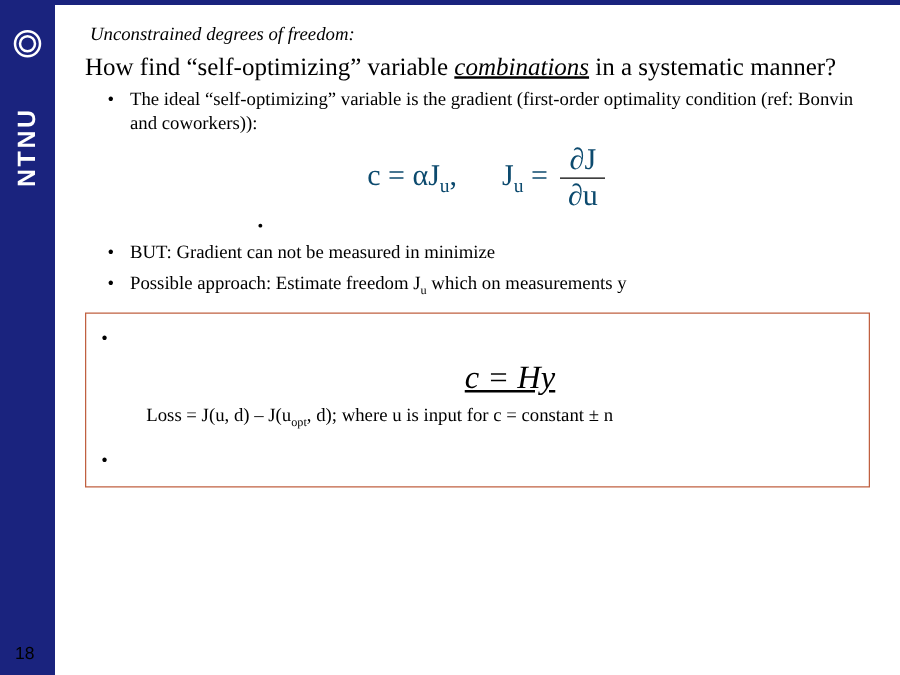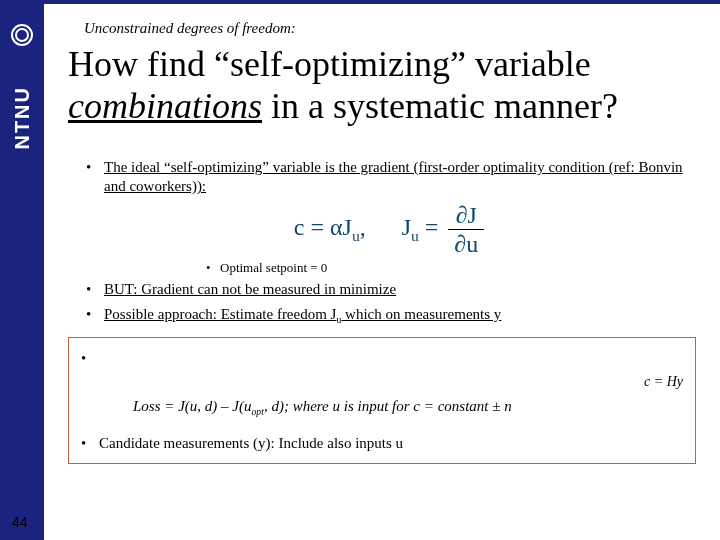--- a/index.html
+++ b/index.html
@@ -3,41 +3,41 @@
 <meta charset="utf-8">
 <style>
   * { box-sizing: border-box; margin: 0; padding: 0; }
   html, body { width: 720px; height: 540px; overflow: hidden; background: #fff; font-family: "Times New Roman", Times, serif; }
   .slide { width: 720px; height: 540px; position: relative; background: #fff; border-top: 4px solid #1a237e; }
   .sidebar { position: absolute; left: 0; top: 0; width: 44px; height: 100%; background: #1a237e; display: flex; flex-direction: column; align-items: center; justify-content: flex-start; padding-top: 12px; }
   .sidebar .ntnu-logo { writing-mode: vertical-rl; transform: rotate(180deg); color: #fff; font-family: Arial, Helvetica, sans-serif; font-weight: 700; letter-spacing: 2px; font-size: 20px; margin-top: 40px; }
   .sidebar .logo-mark { width: 22px; height: 22px; border: 2px solid #fff; border-radius: 50%; position: relative; margin-top: 8px; display:flex; align-items:center; justify-content:center; }
   .sidebar .logo-mark::after { content:""; width:10px; height:10px; border:2px solid #fff; border-radius:50%; }
   .content { position: absolute; left: 44px; top: 0; right: 0; bottom: 0; padding: 12px 24px 0 24px; }
-  .pretitle { font-style: italic; font-size: 15px; color: #000; margin: 4px 0 6px 16px; }
-  .title { font-size: 36px; line-height: 1.18; color: #000; margin-bottom: 30px; }
+  .pretitle { font-style: italic; font-size: 15px; color: #000; margin: 4px 0 6px 4px; }
+  .title { font-size: 20px; line-height: 1.18; color: #000; margin-bottom: 4px; }
   .title .combo { font-style: italic; text-decoration: underline; }
   .bullets { margin-left: 18px; }
   .bullets .row { display: flex; align-items: flex-start; margin-bottom: 6px; font-size: 15px; line-height: 1.3; }
   .bullets .dot { width: 18px; flex: 0 0 18px; text-align: left; }
-  .bullets .txt { flex: 1 1 auto; text-decoration: underline; }
+  .bullets .txt { flex: 1 1 auto; }
   .eq { text-align: center; margin: 6px 0 4px 0; }
   .eq img, .eq .eqtxt { display:inline-block; }
   .eq1 { font-family: "Times New Roman", serif; font-size: 24px; color:#0c4a6e; }
   .eq1 .frac { display:inline-block; vertical-align: middle; text-align:center; line-height: 1; margin: 0 4px; }
   .eq1 .frac .num { display:block; border-bottom: 1.5px solid #000; padding: 0 6px 2px; }
   .eq1 .frac .den { display:block; padding: 2px 6px 0; }
   .sub { font-size: 0.65em; vertical-align: sub; }
   .subbul { margin-left: 120px; font-size: 13px; display:flex; align-items:flex-start; margin-bottom: 4px;}
   .subbul .dot { width: 14px; flex:0 0 14px; }
   .boxed { border: 1.5px solid #c06040; padding: 10px 12px 10px 12px; margin: 10px 0 8px 0; }
   .boxed .row, .boxed .subr { font-size: 15px; line-height: 1.35; }
-  .boxed .eq2 { text-align: right; margin: 6px 0 6px 52px; font-family: "Times New Roman", serif; font-size: 14px; }
+  .boxed .eq2 { text-align: center; margin: 6px 0 6px 52px; font-family: "Times New Roman", serif; font-size: 26px; text-decoration: underline; }
   .boxed .subr { margin-left: 36px; margin-top: 4px; }
-  .boxed .subr2 { margin-left: 52px; font-style: italic; }
+  .boxed .subr2 { margin-left: 36px; }
   .pagenum { position: absolute; left: 12px; bottom: 10px; font-family: Arial, sans-serif; font-size: 14px; color: #000; }
 </style>
 </head>
 <body>
 
 <div class="slide">
   <div class="sidebar">
     <div class="logo-mark"></div>
     <div class="ntnu-logo">NTNU</div>
   </div>
@@ -59,21 +59,20 @@
           <span><span>c = αJ</span><span class="sub">u</span></span><span>,</span>
           &nbsp;&nbsp;&nbsp;&nbsp;
           <span>
             <span>J</span><span class="sub">u</span><span> = </span><span class="frac"><span class="num">∂J</span><span class="den">∂u</span></span>
           </span>
         </span>
       </div>
 
       <div class="subbul">
         <div class="dot">•</div>
-        <div>Optimal setpoint = 0</div>
       </div>
 
       <div class="row">
         <div class="dot">•</div>
         <div class="txt">BUT: Gradient can not be measured in minimize</div>
       </div>
 
       <div class="row">
         <div class="dot">•</div>
         <div class="txt">
@@ -85,19 +84,18 @@
     <div class="boxed">
       <div class="row" style="display:flex;">
         <div class="dot" style="width:18px; flex:0 0 18px;">•</div>
       </div>
       <div class="eq2"><i>c = Hy</i></div>
       <div class="subr subr2">
         <span>Loss = J(u, d) – J(u</span><span class="sub">opt</span><span>, d);  where u is input for c = constant ± n</span>
       </div>
       <div class="row" style="display:flex; margin-top:14px;">
         <div class="dot" style="width:18px; flex:0 0 18px;">•</div>
-        <div class="txt">Candidate measurements (y): Include also inputs u</div>
       </div>
     </div>
   </div>
 
-  <div class="pagenum">44</div>
+  <div class="pagenum">18</div>
 </div>
 
 </body></html>

